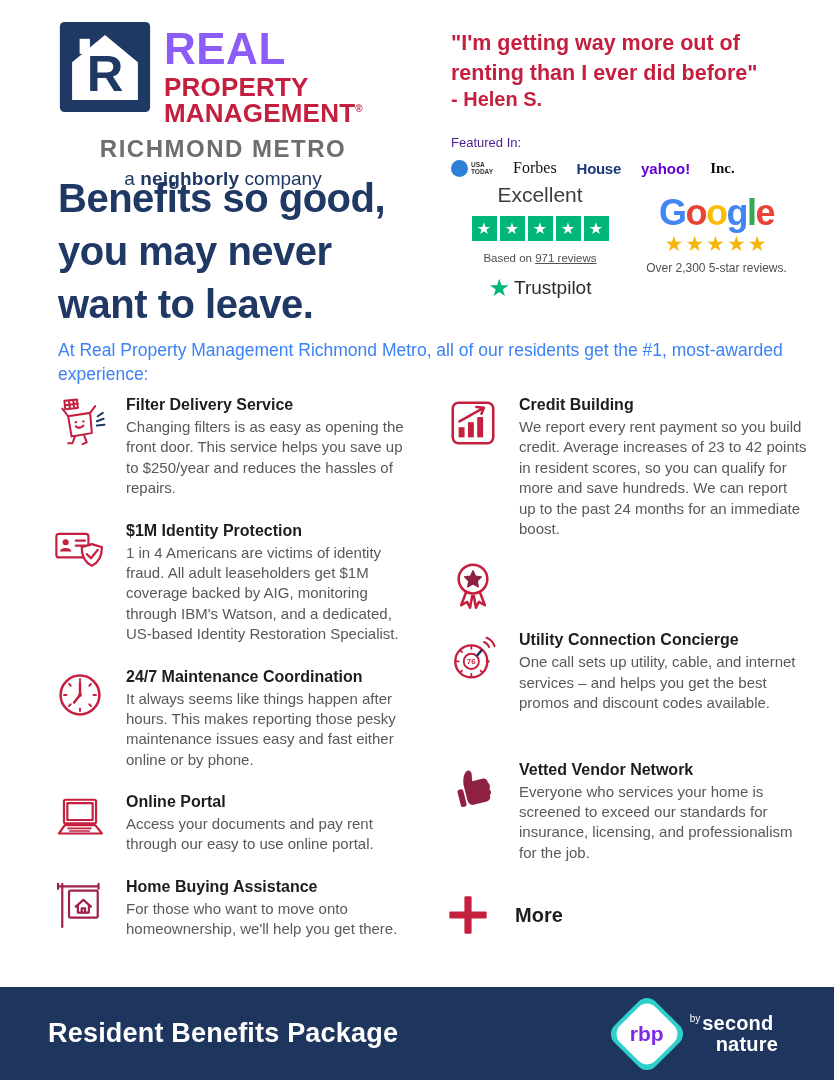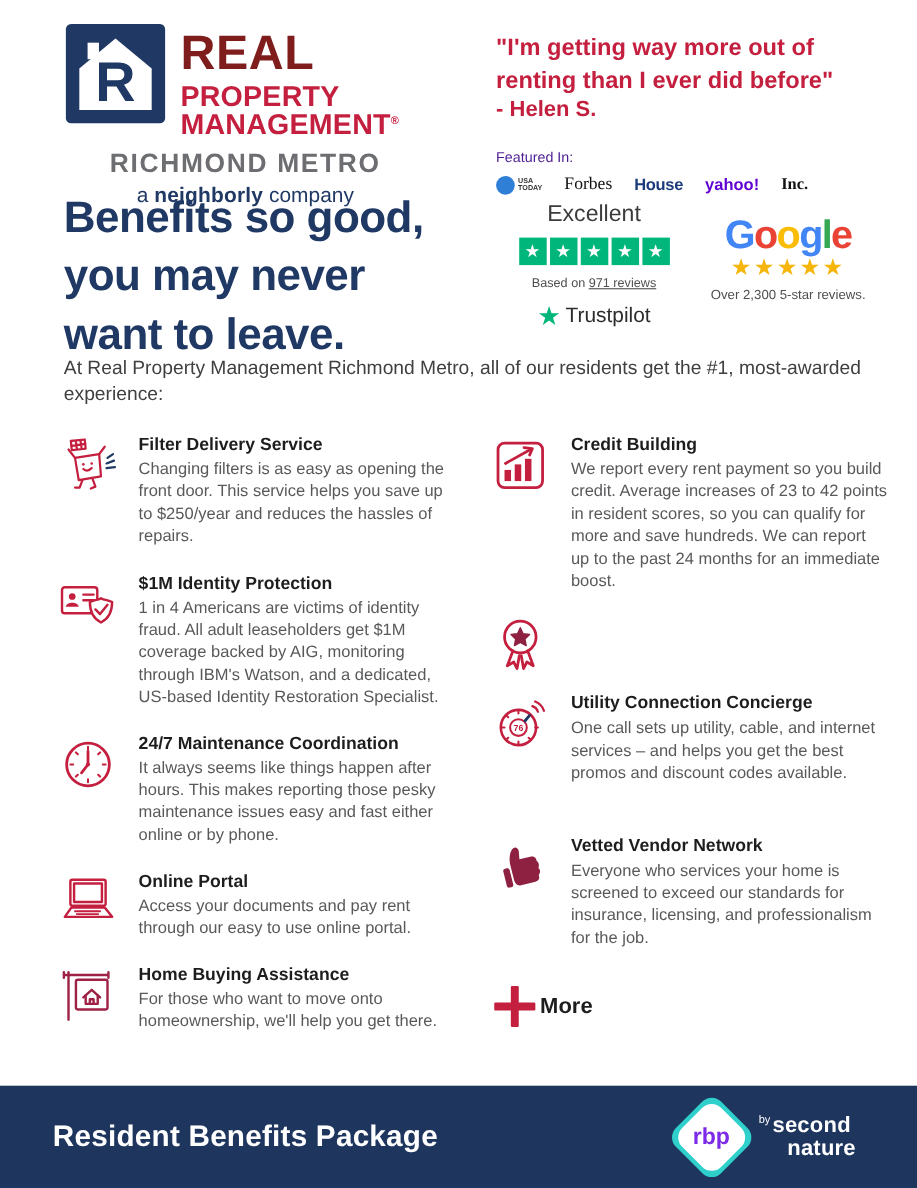--- a/index.html
+++ b/index.html
@@ -5,21 +5,21 @@
   * { margin:0; padding:0; box-sizing:border-box; }
   body { font-family:"Liberation Sans", sans-serif; background:#e8e8e8; }
   .page { position:relative; width:834px; height:1080px; background:#ffffff; margin:0 auto; overflow:hidden; }
 
   
   .header { position:absolute; top:20px; left:58px; right:38px; display:flex; justify-content:space-between; }
   .brand { width:330px; }
   .brand-row { display:flex; gap:12px; align-items:flex-start; }
   .brand-icon svg { width:94px; height:94px; display:block; }
   .brand-names { display:flex; flex-direction:column; padding-top:8px; }
-  .brand-real { font-size:44px; font-weight:bold; color:#7f1d1d; line-height:0.95; letter-spacing:0.5px; }
+  .brand-real { font-size:44px; font-weight:bold; color:#8b5cf6; line-height:0.95; letter-spacing:0.5px; }
   .brand-prop, .brand-mgmt { font-size:26px; font-weight:bold; color:#c41f3e; line-height:1.02; letter-spacing:0.2px; }
   .brand-prop { margin-top:4px; }
   .brand-mgmt sup { font-size:10px; }
   .brand-location { font-size:24px; font-weight:bold; color:#6d6e71; letter-spacing:1.5px; margin-top:8px; text-align:center; }
   .brand-tagline { font-size:19px; color:#1f3864; text-align:center; margin-top:5px; }
   .brand-tagline .nb { font-weight:bold; letter-spacing:0.2px; }
 
   
   .testimonial { width:345px; padding-top:8px; }
   .quote { color:#c41f3e; font-size:21.5px; font-weight:bold; line-height:1.4; white-space:pre-line; }
@@ -48,33 +48,33 @@
   .tp-brand-star { color:#00b67a; font-size:24px; line-height:1; }
   .google { text-align:center; width:145px; padding-top:12px; }
   .g-logo { font-size:36px; font-weight:bold; letter-spacing:-1.5px; line-height:1; }
   .g-blue { color:#4285F4; } .g-red { color:#EA4335; } .g-yellow { color:#FBBC05; } .g-green { color:#34A853; }
   .g-stars { color:#f5b50a; font-size:21px; letter-spacing:2px; line-height:1.2; }
   .g-stars::before { content:"★★★★★"; }
   .g-caption { font-size:12px; color:#4f4f4f; margin-top:5px; }
 
   
   .headline { position:absolute; top:172px; left:58px; width:410px; font-size:40px; font-weight:bold; color:#1f3864; line-height:1.32; letter-spacing:-0.5px; white-space:pre-line; }
-  .intro { position:absolute; top:322px; left:58px; right:44px; font-size:17.5px; color:#404040; line-height:1.38; }
+  .intro { position:absolute; top:338px; left:58px; right:44px; font-size:17.5px; color:#3b82f6; line-height:1.38; }
 
   
   .benefits { position:absolute; top:396px; left:52px; right:26px; display:flex; gap:30px; }
   .col { flex:1; display:flex; flex-direction:column; }
   .benefit { display:flex; gap:18px; margin-bottom:23px; }
   .col-right .benefit { margin-bottom:19px; }
   .benefit-vendor { margin-top:28px; }
   .b-icon { flex:0 0 56px; display:flex; justify-content:center; align-items:flex-start; }
   .b-icon svg { width:54px; height:54px; }
   .b-title { font-size:16px; font-weight:bold; color:#1d1d1f; margin-bottom:3px; }
   .b-body { font-size:15px; color:#58595b; line-height:1.36; max-width:295px; }
-  .more-row { display:flex; align-items:center; margin-top:10px; }
+  .more-row { display:flex; align-items:center; gap:24px; margin-top:10px; }
   .more-row svg { width:46px; height:46px; }
   .more-label { font-size:20px; font-weight:bold; color:#1d1d1f; }
 
   
   .footer { position:absolute; left:0; right:0; bottom:0; height:93px; background:#1e355e; display:flex; align-items:center; justify-content:space-between; padding:0 56px 0 48px; }
   .footer-title { color:#ffffff; font-size:27px; font-weight:bold; letter-spacing:0.2px; }
   .footer-logo { display:flex; align-items:center; gap:10px; }
   .rbp-badge { position:relative; width:66px; height:66px; }
   .rbp-teal { position:absolute; inset:4px; background:#2fd0cc; border-radius:12px; transform:rotate(45deg); }
   .rbp-white { position:absolute; inset:8px; background:#ffffff; border-radius:12px; transform:rotate(45deg); }

